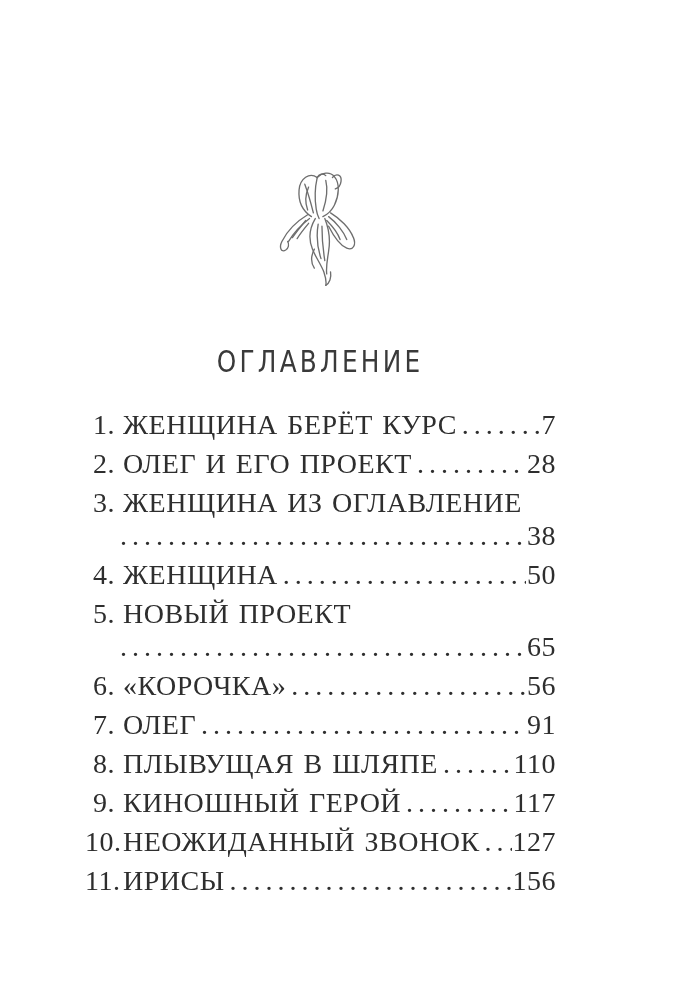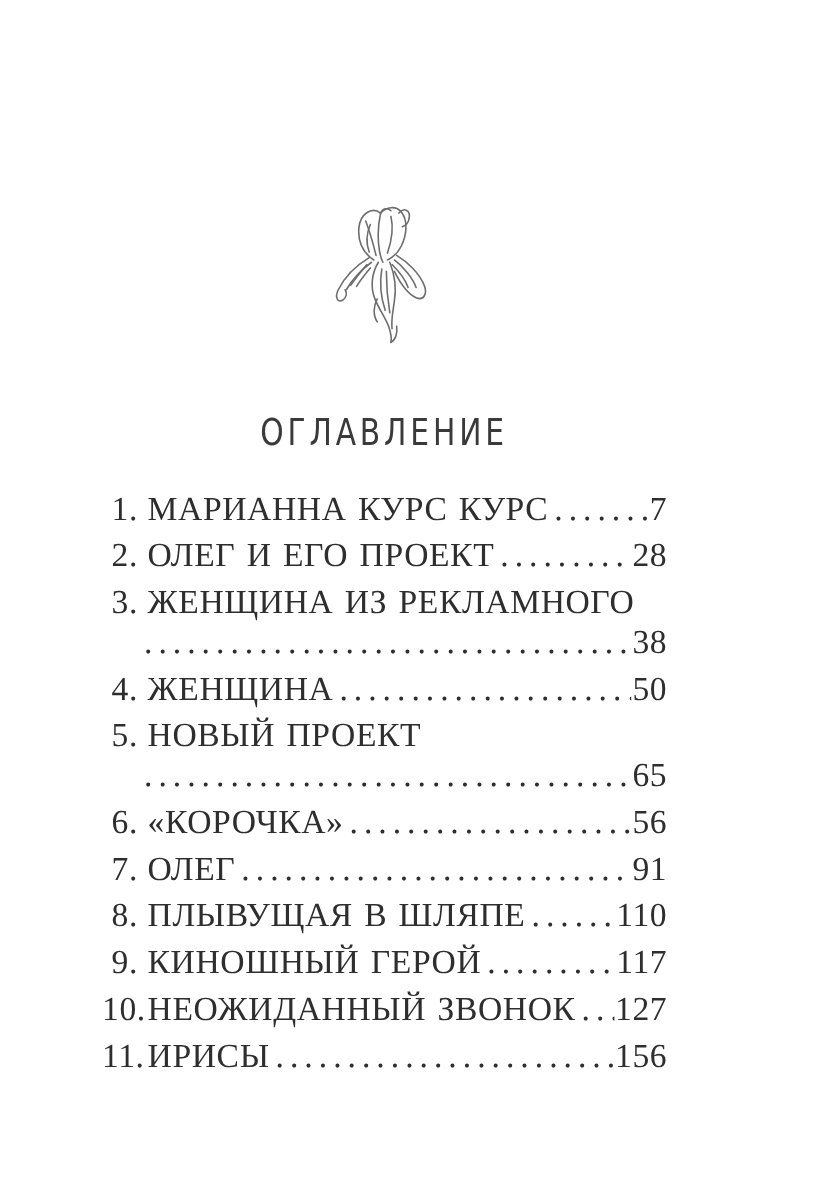--- a/index.html
+++ b/index.html
@@ -128,37 +128,37 @@
     </div>
 
     <div class="title-wrap">
       <h1 class="page-title">ОГЛАВЛЕНИЕ</h1>
     </div>
 
     <div class="toc">
         <div class="entry">
           <div class="line">
     <span class="num">1.</span>
-    <span class="txt">МАРИАННА КУРС КУРС</span>
+    <span class="txt">ЖЕНЩИНА БЕРЁТ КУРС</span>
     <span class="leader">....................................................................................................</span>
     <span class="pg">7</span>
   </div>
         </div>
         <div class="entry">
           <div class="line">
     <span class="num">2.</span>
     <span class="txt">ОЛЕГ И ЕГО ПРОЕКТ</span>
     <span class="leader">....................................................................................................</span>
     <span class="pg">28</span>
   </div>
         </div>
         <div class="entry">
           <div class="line">
     <span class="num">3.</span>
-    <span class="txt">ЖЕНЩИНА ИЗ РЕКЛАМНОГО</span>
+    <span class="txt">ЖЕНЩИНА ИЗ ОГЛАВЛЕНИЕ</span>
 
   </div>
           <div class="line">
     <span class="num"></span>
     <span class="leader">....................................................................................................</span>
     <span class="pg">38</span>
   </div>
         </div>
         <div class="entry">
           <div class="line">

